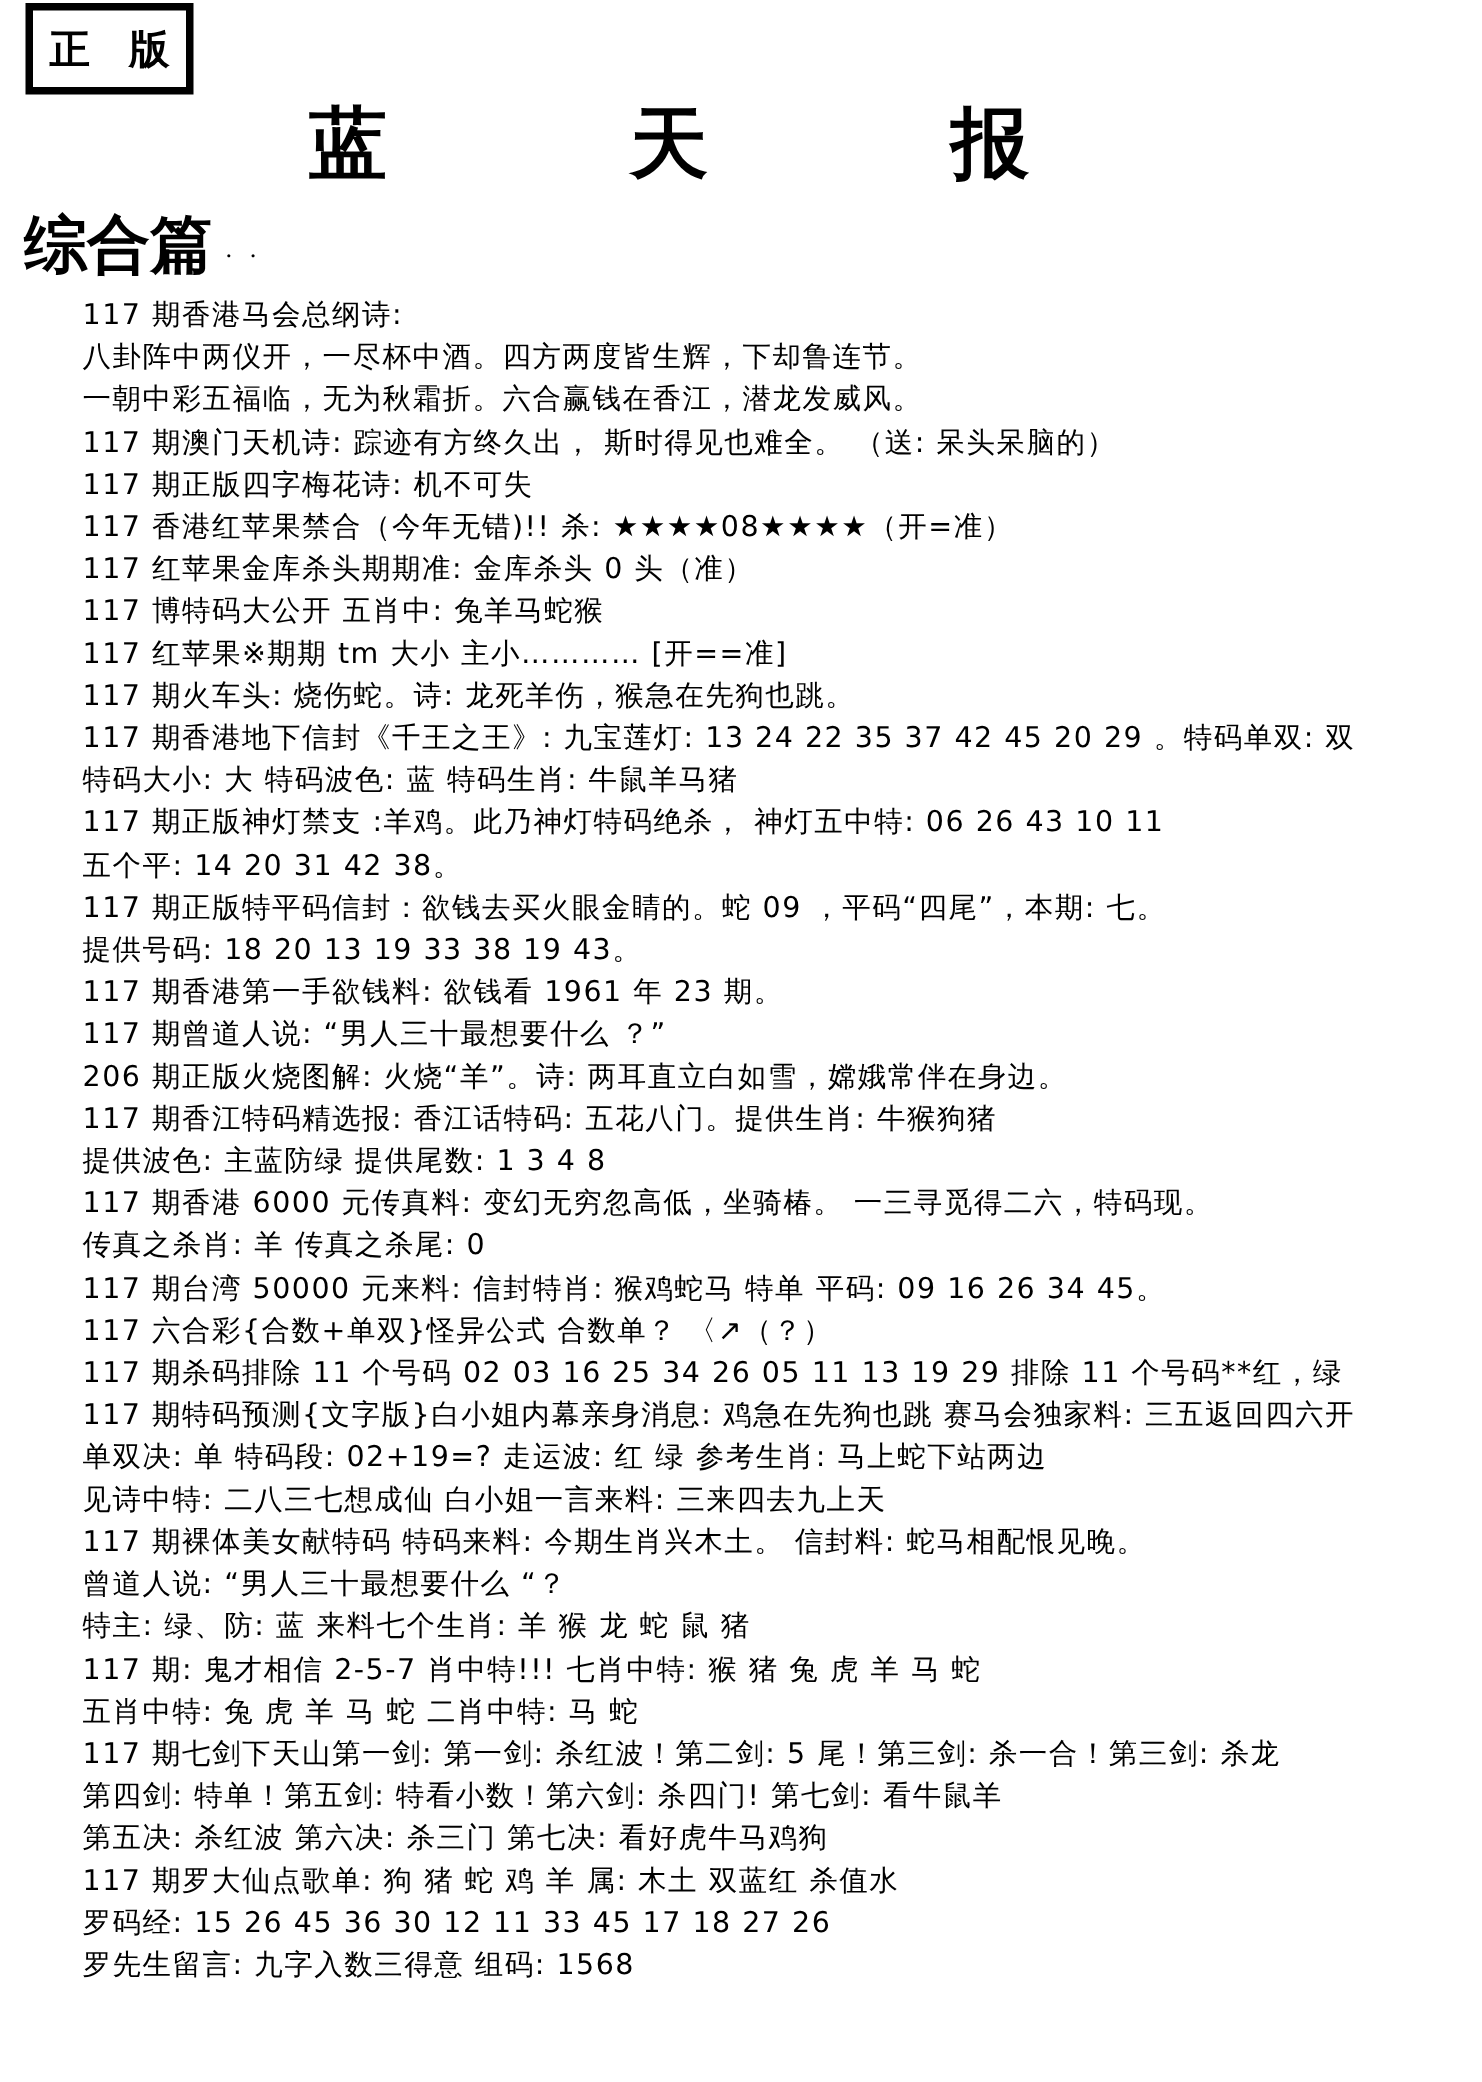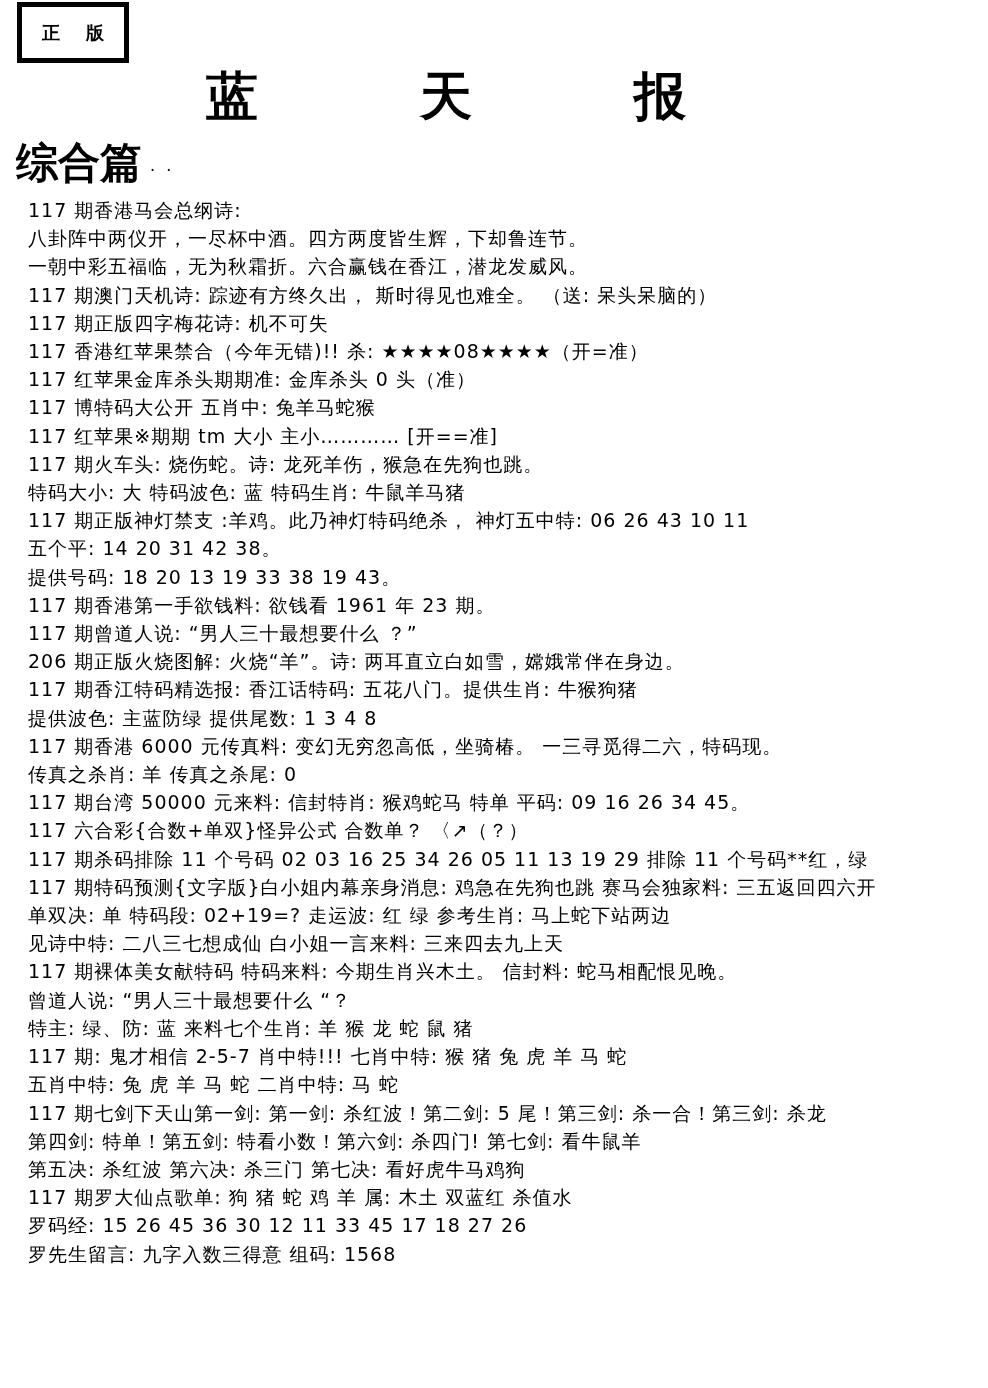--- a/index.html
+++ b/index.html
@@ -21,21 +21,21 @@
     left: 17px;
     top: 2px;
     width: 102px;
     height: 51px;
     border: 5px solid #000000;
     display: flex;
     align-items: center;
     justify-content: center;
   }
   .badge-text {
-    font-size: 18px;
+    font-size: 27px;
     font-weight: bold;
     letter-spacing: 26px;
     padding-left: 26px; 
     white-space: nowrap;
     font-family: "DejaVu Serif", "Liberation Serif", serif;
   }
   .masthead {
     position: absolute;
     left: 206px;
     top: 58px;
@@ -68,20 +68,21 @@
     left: 28px;
     top: 196px;
     right: 6px;
   }
   .ln {
     font-size: 19px;
     line-height: 28.2px;
     letter-spacing: 1px;
     white-space: nowrap;
     font-weight: 500;
+    margin-left: 27px;
   }
 </style>
 </head>
 <body>
 
 <div class="page">
 
   <div class="badge-box">
     <span class="badge-text">正版</span>
   </div>
@@ -96,23 +97,25 @@
     <div class="ln">117 期香港马会总纲诗:</div>
     <div class="ln">八卦阵中两仪开，一尽杯中酒。四方两度皆生辉，下却鲁连节。</div>
     <div class="ln">一朝中彩五福临，无为秋霜折。六合赢钱在香江，潜龙发威风。</div>
     <div class="ln">117 期澳门天机诗:  踪迹有方终久出，  斯时得见也难全。   （送:  呆头呆脑的）</div>
     <div class="ln">117 期正版四字梅花诗:  机不可失</div>
     <div class="ln">117 香港红苹果禁合（今年无错)!!  杀:  ★★★★08★★★★（开=准）</div>
     <div class="ln">117 红苹果金库杀头期期准:  金库杀头 0 头（准）</div>
     <div class="ln">117 博特码大公开   五肖中:  兔羊马蛇猴</div>
     <div class="ln">117 红苹果※期期 tm 大小   主小…………   [开==准]</div>
     <div class="ln">117 期火车头:  烧伤蛇。诗:  龙死羊伤，猴急在先狗也跳。</div>
+    <div class="ln">117 期香港地下信封《千王之王》:  九宝莲灯:  13 24 22 35 37 42 45 20 29   。特码单双:  双</div>
     <div class="ln">特码大小:  大  特码波色:  蓝     特码生肖:  牛鼠羊马猪</div>
     <div class="ln">117 期正版神灯禁支 :羊鸡。此乃神灯特码绝杀，  神灯五中特:   06  26  43  10  11</div>
     <div class="ln">五个平:  14 20 31 42 38。</div>
+    <div class="ln">117 期正版特平码信封：欲钱去买火眼金睛的。蛇  09   ，平码“四尾”，本期:  七。</div>
     <div class="ln">提供号码:  18  20  13 19  33 38 19  43。</div>
     <div class="ln">117 期香港第一手欲钱料:  欲钱看 1961 年 23 期。</div>
     <div class="ln">117 期曾道人说:  “男人三十最想要什么 ？”</div>
     <div class="ln">206 期正版火烧图解:  火烧“羊”。诗:  两耳直立白如雪，嫦娥常伴在身边。</div>
     <div class="ln">117 期香江特码精选报:  香江话特码:  五花八门。提供生肖:  牛猴狗猪</div>
     <div class="ln">提供波色:  主蓝防绿     提供尾数:  1 3 4 8</div>
     <div class="ln">117 期香港 6000 元传真料:  变幻无穷忽高低，坐骑椿。      一三寻觅得二六，特码现。</div>
     <div class="ln">传真之杀肖:  羊     传真之杀尾:  0</div>
     <div class="ln">117 期台湾 50000 元来料:  信封特肖:  猴鸡蛇马     特单     平码:  09 16 26 34 45。</div>
     <div class="ln">117 六合彩{合数+单双}怪异公式  合数单？  〈↗（？）</div>

